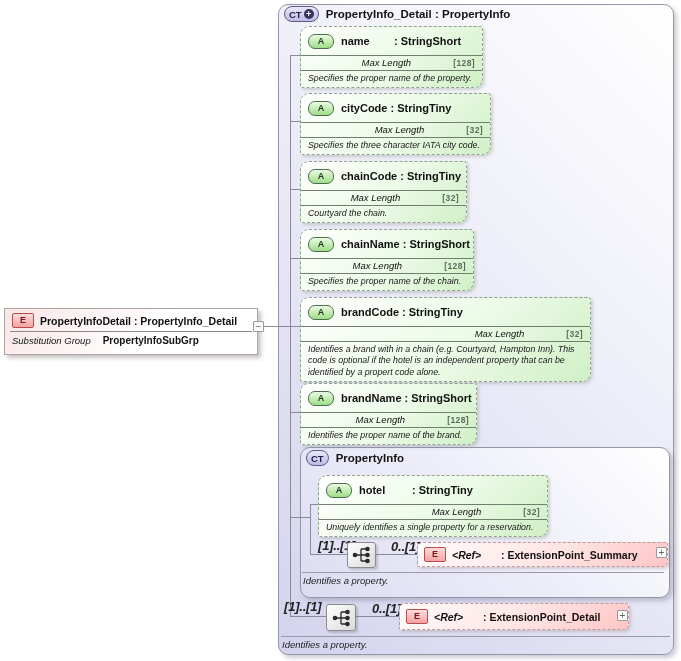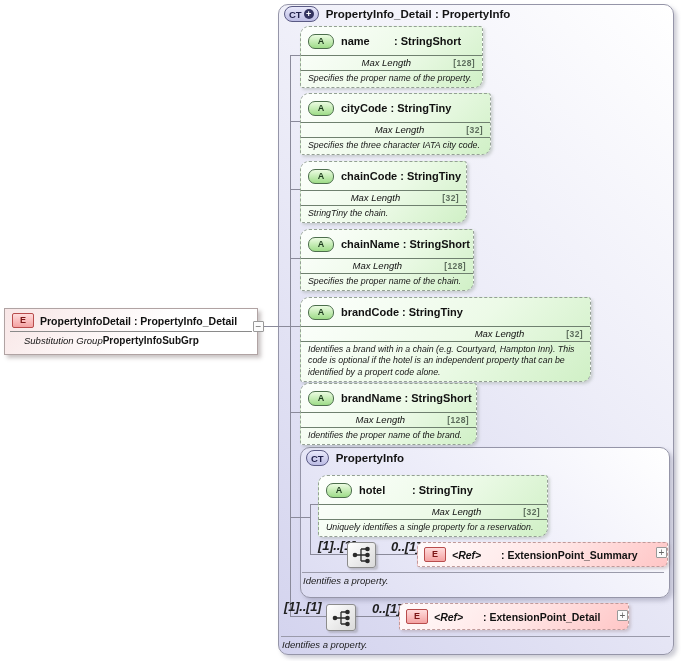--- a/index.html
+++ b/index.html
@@ -65,21 +65,21 @@
     background:linear-gradient(135deg,#f8e6e6 0%,#ffffff 60%);
     box-shadow:3px 3px 4px rgba(120,105,105,.4);
   }
   .elem-head{display:flex;align-items:center;gap:6px;padding:4px 7px 0;font-weight:bold;font-size:10.5px;color:#111;white-space:nowrap;}
   .badge-e{
     flex:0 0 auto;width:20px;height:13px;border:1.3px solid #b84c4c;border-radius:2px;
     background:linear-gradient(180deg,#ffdcdc,#f4a2a2);
     color:#7c1616;font-size:9px;font-weight:bold;text-align:center;line-height:13px;
   }
   .elem-sep{border-top:1px solid #8a8a8a;margin:3px 5px 0;}
-  .elem-sub{display:flex;align-items:baseline;gap:0;padding:3px 7px;white-space:nowrap;margin-left:12px;}
+  .elem-sub{display:flex;align-items:baseline;gap:12px;padding:3px 7px;white-space:nowrap;}
   .sub-label{font-size:9.5px;font-style:italic;color:#141414;}
   .sub-value{font-size:10px;font-weight:bold;color:#141414;}
   
   .ref-box{
     position:absolute;display:flex;align-items:center;gap:6px;padding:0 6px;
     border:1px dashed #c09a9a;border-radius:6px 2px 6px 2px;
     background:linear-gradient(135deg,#fffbfb 0%,#ffe4e4 55%,#ffc6c6 100%);
     box-shadow:2px 2px 3px rgba(145,120,120,.3);
     font-weight:bold;font-size:10.5px;color:#111;white-space:nowrap;
   }
@@ -167,21 +167,21 @@
     <div class="attr-head">
       <span class="badge-a">A</span>
       <span><span>chainCode</span><span class="attr-colon">:</span><span>StringTiny</span></span>
     </div>
     <div class="attr-sep"></div>
     <div class="facet-row">
       <span>Max Length</span>
       <span class="facet-value">[32]</span>
     </div>
     <div class="attr-sep"></div>
-    <div class="attr-desc">StringTiny the chain.</div>
+    <div class="attr-desc">Courtyard the chain.</div>
   </div>
 
   <div class="attr-box" style="left:300px;top:229px;width:172px;min-height:57px;">
     <div class="attr-head">
       <span class="badge-a">A</span>
       <span><span>chainName</span><span class="attr-colon">:</span><span>StringShort</span></span>
     </div>
     <div class="attr-sep"></div>
     <div class="facet-row">
       <span>Max Length</span>

